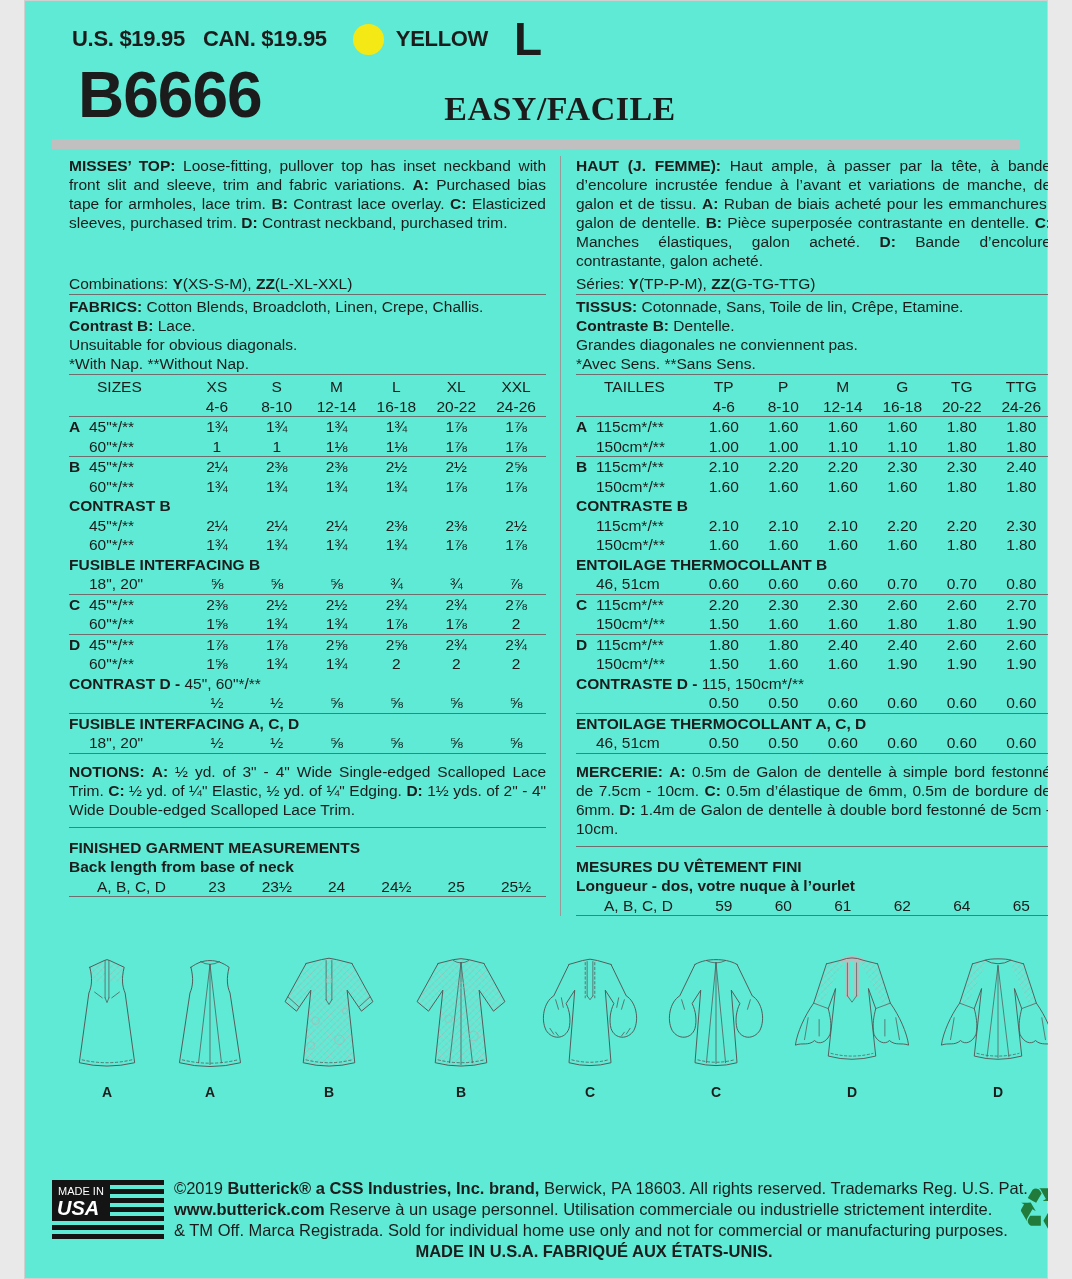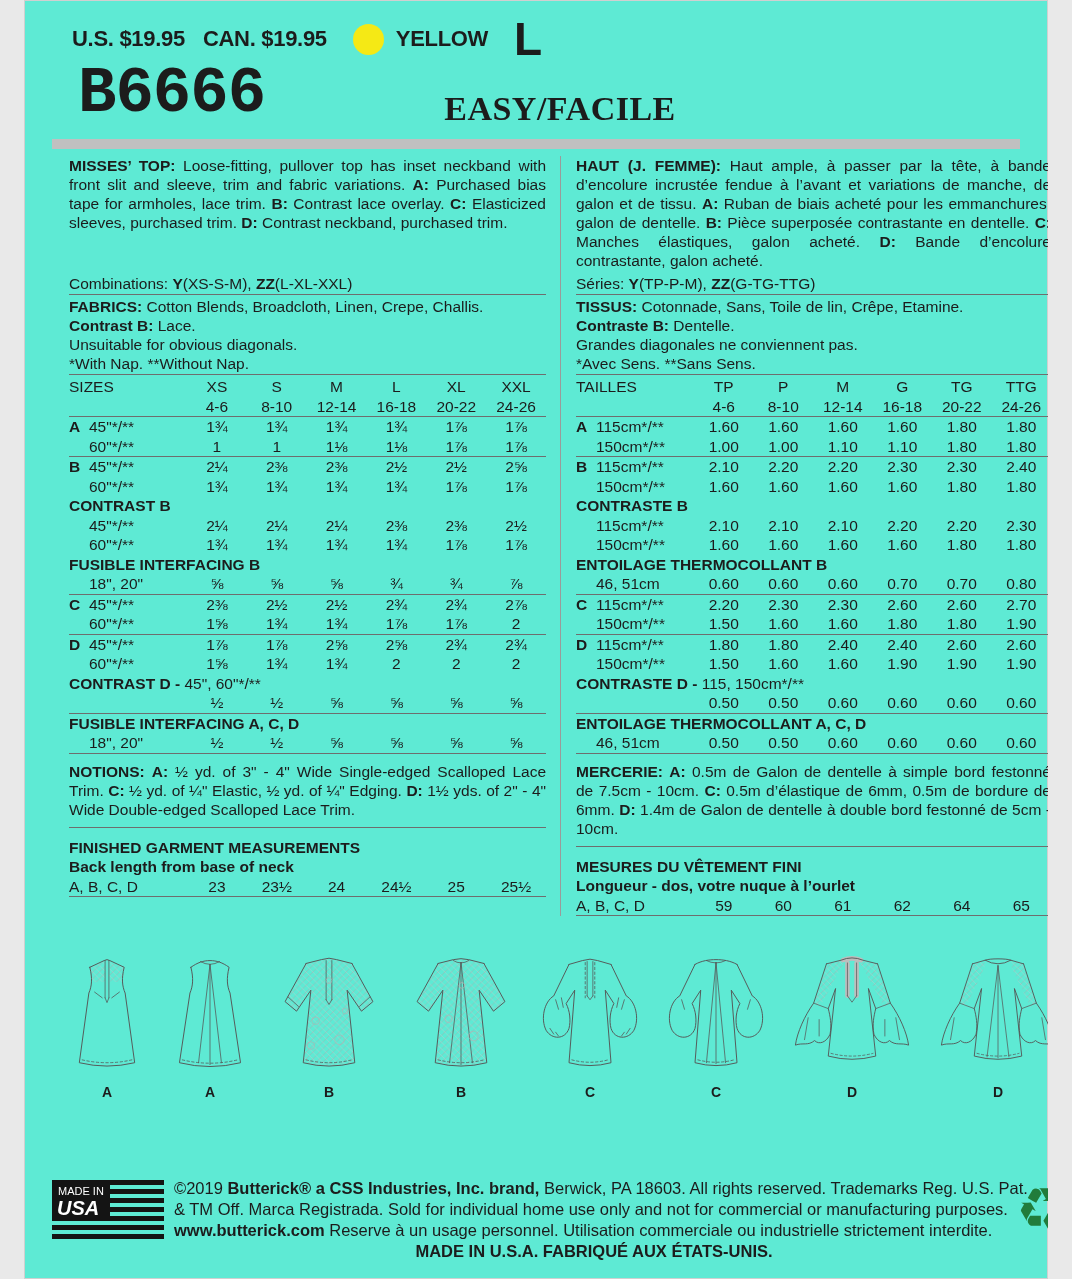--- a/index.html
+++ b/index.html
@@ -6,41 +6,41 @@
   .page{position:relative;width:1024px;height:1279px;background:#5eead4;margin:0 auto;
         font-family:"Liberation Sans",sans-serif;color:#1c1c1c;overflow:hidden;
         box-shadow:0 0 0 1px #d0d0d0 inset;}
   
   .topbar{position:absolute;left:48px;top:20px;display:flex;align-items:center;
           font-weight:bold;font-size:22px;letter-spacing:-.3px;white-space:nowrap;}
   .topbar .price{margin-right:18px;}
   .dot{width:31px;height:31px;border-radius:50%;margin:0 12px 0 8px;}
   .size-letter{font-size:46px;font-weight:bold;margin-left:26px;line-height:38px;}
   .pattern-number{position:absolute;left:54px;top:58px;
-                  font-family:Liberation Mono, monospace;font-weight:bold;font-size:64px;
+                  font-family:Liberation Sans, sans-serif;font-weight:bold;font-size:64px;
                   letter-spacing:-1px;}
   .difficulty{position:absolute;left:0;width:1072px;top:90px;text-align:center;
               font-family:"Liberation Serif",serif;font-weight:bold;font-size:34px;letter-spacing:.5px;}
   .graybar{position:absolute;left:28px;right:28px;top:139px;height:10px;background:#c0c0c0;}
   
   .columns{position:absolute;left:45px;top:156px;width:982px;display:flex;font-size:15.5px;line-height:19px;}
   .col{width:50%;}
   .col-left{padding-right:14px;box-sizing:border-box;}
   .col-right{border-left:1px solid #9a9a9a;padding-left:15px;box-sizing:border-box;}
   .desc{height:118px;text-align:justify;}
   .rule-line{border-bottom:1.5px solid #6e6e6e;padding-bottom:1px;margin-bottom:2px;}
   .para{text-align:justify;}
   
   .trow{display:grid;grid-template-columns:20px 98px repeat(6,1fr);line-height:19.5px;align-items:end;}
   .cell{white-space:nowrap;}
   .cell.val{text-align:center;}
   .cell.letter{font-weight:bold;}
   .cell.sec{grid-column:1/-1;}
   .cell.sec b{font-weight:bold;}
-  .cell.lblspan{grid-column:1/3;}
+  .cell.lblspan{grid-column:1/3;margin-left:28px;}
   .rule{border-bottom:1.5px solid #6e6e6e;}
   .notions{margin-top:8px;text-align:justify;}
   .finished{margin-top:8px;border-top:1.5px solid #6e6e6e;padding-top:10px;}
   .finished .ftitle,.finished .fsub{font-weight:bold;line-height:19.5px;}
   .finished .trow{border-bottom:1.5px solid #6e6e6e;}
   
   .figures{position:absolute;left:40px;top:952px;width:1000px;display:flex;
            justify-content:space-between;align-items:flex-end;}
   .figure{display:flex;flex-direction:column;align-items:center;}
   .figure .flabel{font-weight:bold;font-size:14px;margin-top:6px;}
@@ -584,20 +584,20 @@
         <rect x="0" y="38" width="112" height="5"></rect>
           <rect x="0" y="47" width="112" height="5"></rect>
         <rect x="0" y="56" width="112" height="5"></rect>
         <rect x="0" y="2" width="58" height="40"></rect>
       </g>
       <text x="6" y="17" fill="#fff" font-family="Liberation Sans, sans-serif" font-size="11">MADE IN</text>
       <text x="5" y="37" fill="#fff" font-family="Liberation Sans, sans-serif" font-size="20" font-weight="bold" font-style="italic">USA</text>
     </svg>
     <div class="footer-text">
       <div><span>©2019 </span><b>Butterick® a CSS Industries, Inc. brand,</b><span> Berwick, PA 18603. All rights reserved. Trademarks Reg. U.S. Pat.</span></div>
+      <div><b>www.butterick.com</b><span> Reserve à un usage personnel. Utilisation commerciale ou industrielle strictement interdite.</span></div>
       <div><span>&amp; TM Off. Marca Registrada. Sold for individual home use only and not for commercial or manufacturing purposes.</span></div>
-      <div><b>www.butterick.com</b><span> Reserve à un usage personnel. Utilisation commerciale ou industrielle strictement interdite.</span></div>
       <div class="made-line">MADE IN U.S.A.  FABRIQUÉ AUX ÉTATS-UNIS.</div>
     </div>
     <div class="recycle" id="recycle-icon" style="color: rgb(33, 124, 59);">♻</div>
   </div>
 
 </div>
 
 </body></html>

